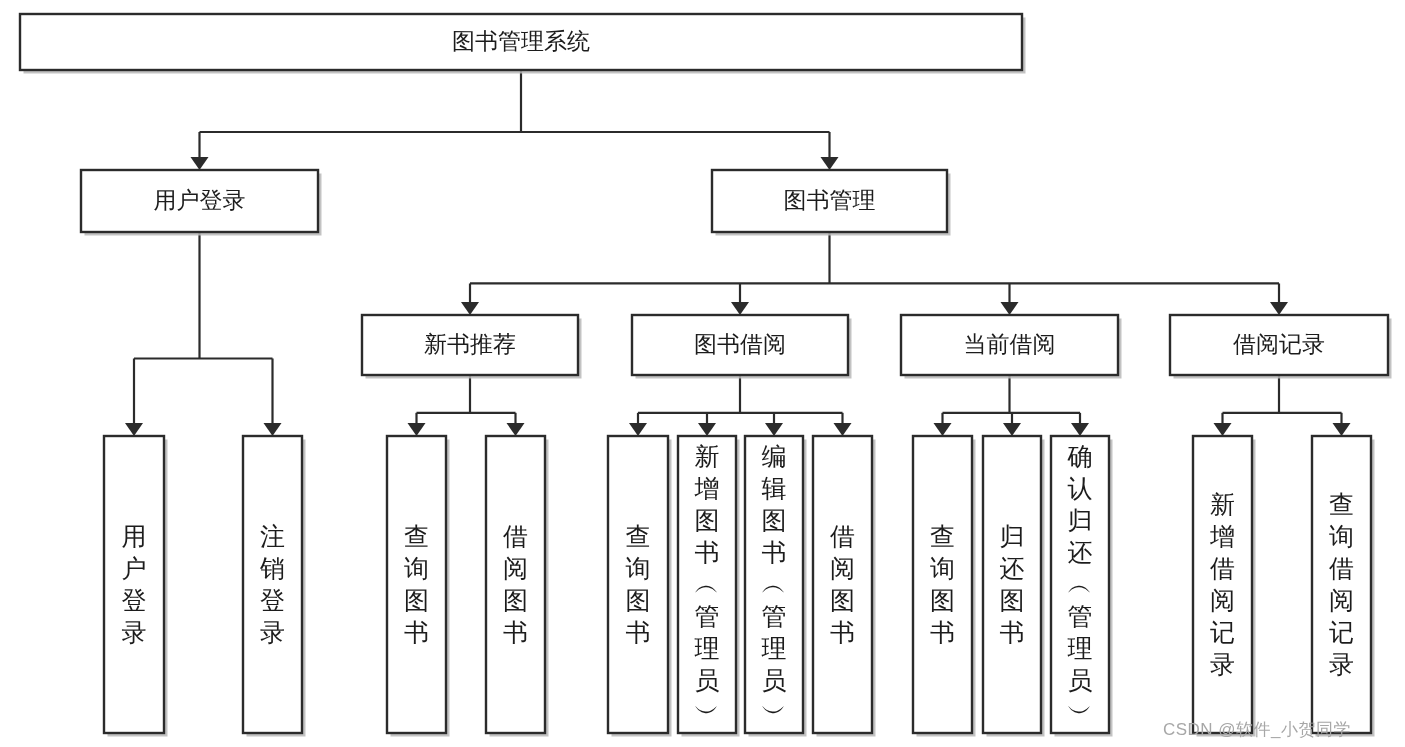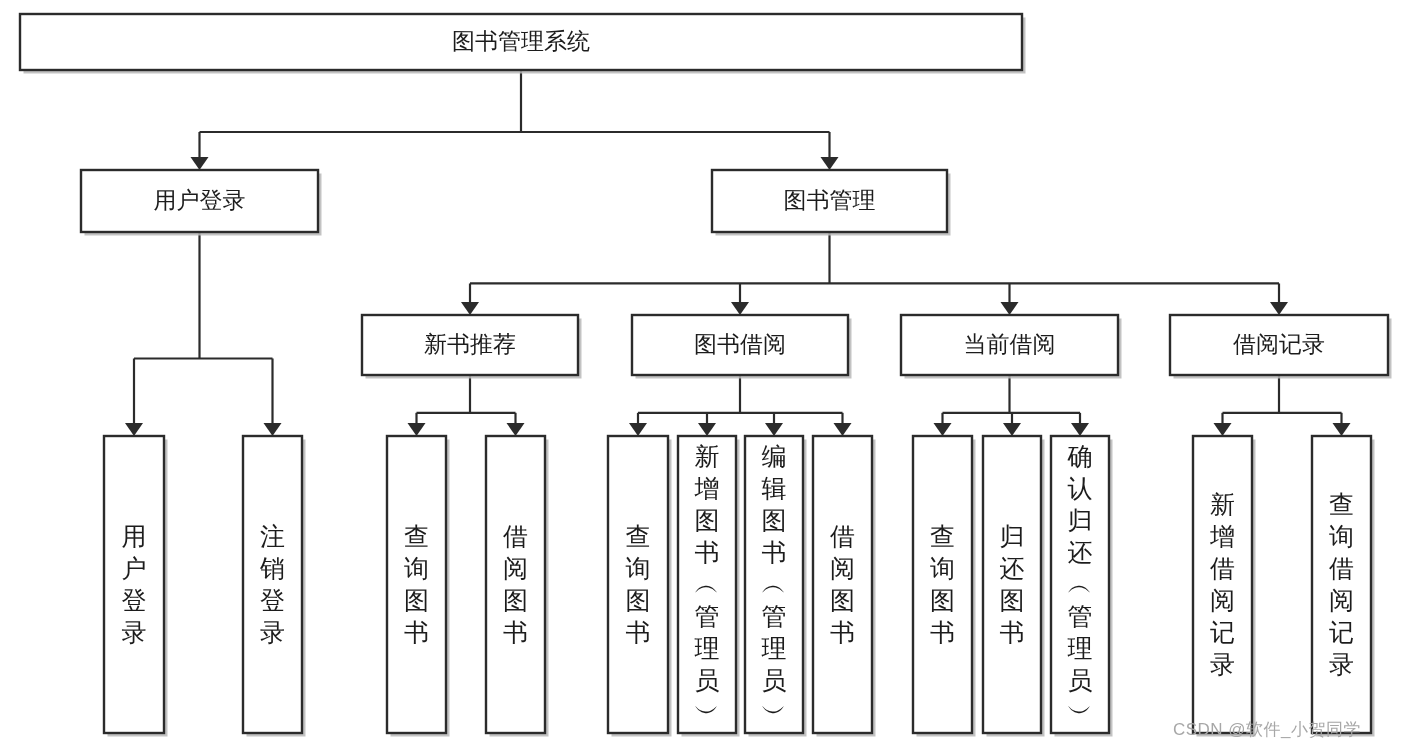--- a/index.html
+++ b/index.html
@@ -58,21 +58,21 @@
   }
   .node-label-v {
     font-family: "Liberation Sans", "DejaVu Sans", sans-serif;
     font-size: 25px;
     fill: #1c1c1c;
     text-anchor: middle;
     white-space: pre;
   }
   .watermark {
     position: absolute;
-    right: 0;
+    right: 10px;
     bottom: 6px;
     font-family: "Liberation Sans", "DejaVu Sans", sans-serif;
     font-size: 17px;
     color: #a7a7a7;
     letter-spacing: 0.5px;
     user-select: none;
     pointer-events: none;
     white-space: pre;
   }
 </style>

